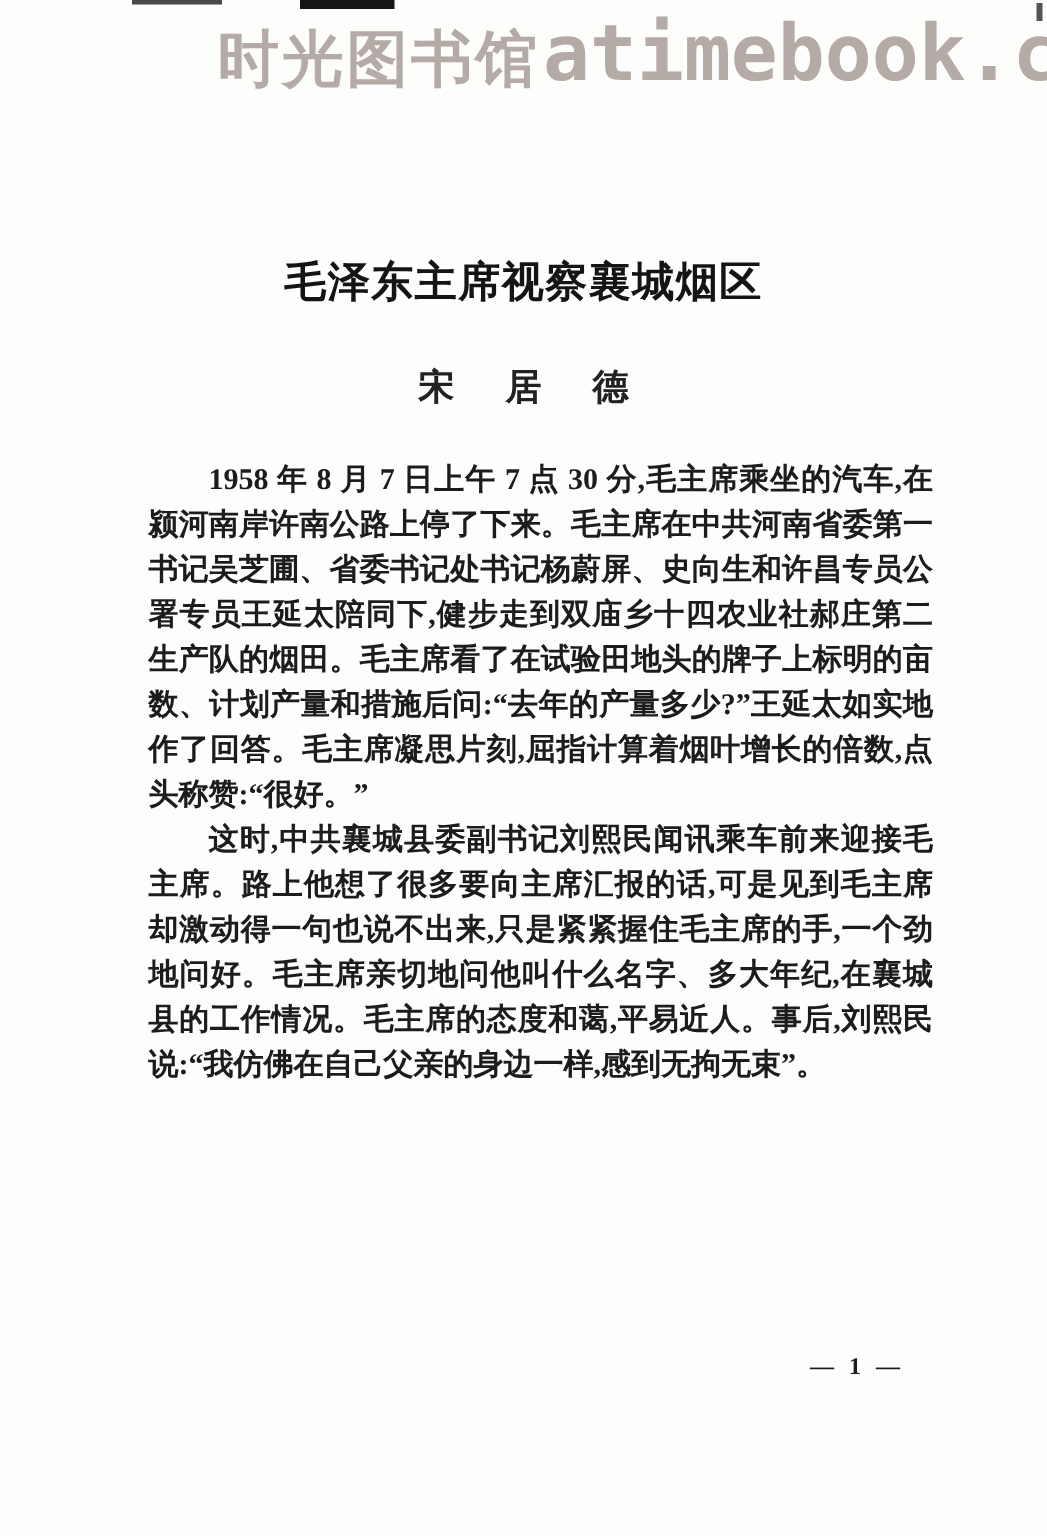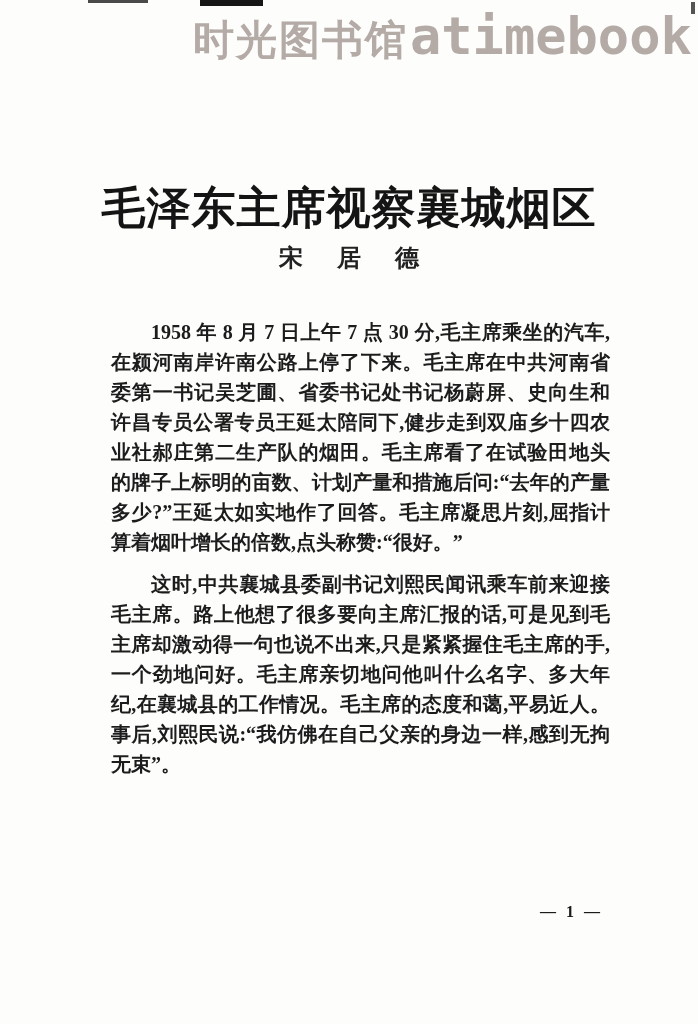--- a/index.html
+++ b/index.html
@@ -28,38 +28,38 @@
     top: 6px;
     left: 145px;
     white-space: nowrap;
     color: #b4aaa6;
     font-weight: bold;
     font-size: 41px;
     letter-spacing: 2px;
     font-family: "DejaVu Sans", sans-serif;
     user-select: none;
   }
-  .watermark .wm-cn { font-family: "DejaVu Sans", sans-serif; margin-left: 48px; }
+  .watermark .wm-cn { font-family: "DejaVu Sans", sans-serif; }
   .watermark .wm-en {
     font-family: "DejaVu Sans Mono", monospace;
     font-size: 52px;
     letter-spacing: 0;
     margin-left: 2px;
   }
 
   
   .title {
     position: absolute;
     top: 150px;
     left: 0;
     width: 100%;
     text-align: center;
     font-family: "Liberation Sans", sans-serif;
     font-weight: 700;
-    font-size: 44px;
+    font-size: 28px;
     letter-spacing: 1px;
     color: #141414;
   }
 
   
   .author {
     position: absolute;
     top: 242px;
     left: 0;
     width: 100%;
@@ -78,21 +78,21 @@
     left: 99px;
     width: 523px;
     font-size: 20px;
     line-height: 30px;
     color: #1c1c1c;
     font-weight: 600;
     text-align: justify;
     text-justify: inter-ideograph;
   }
   .body-text p {
-    margin: 12px;
+    margin: 0;
     text-indent: 2em;
   }
 
   
   .page-number {
     position: absolute;
     top: 903px;
     left: 540px;
     font-size: 16px;
     letter-spacing: 3px;

